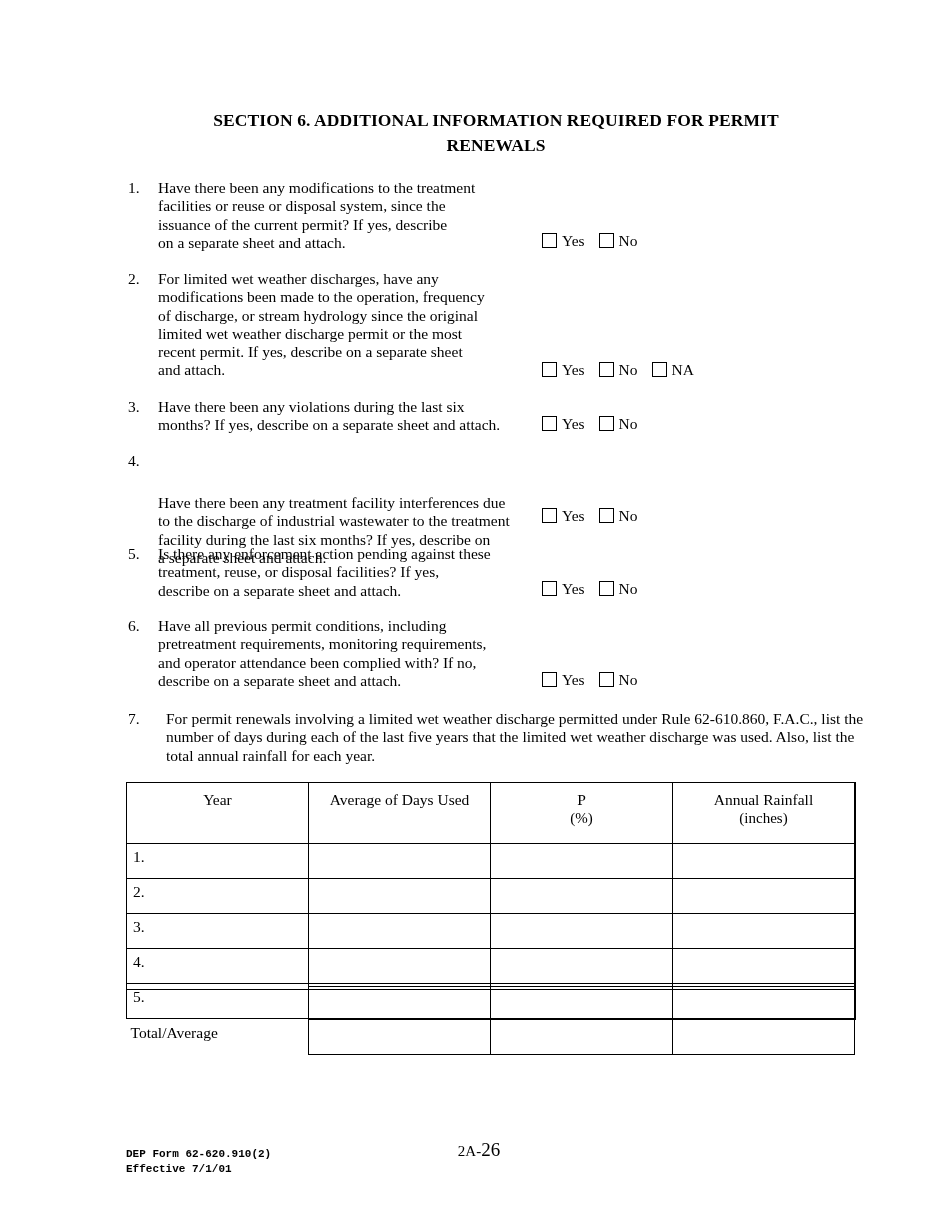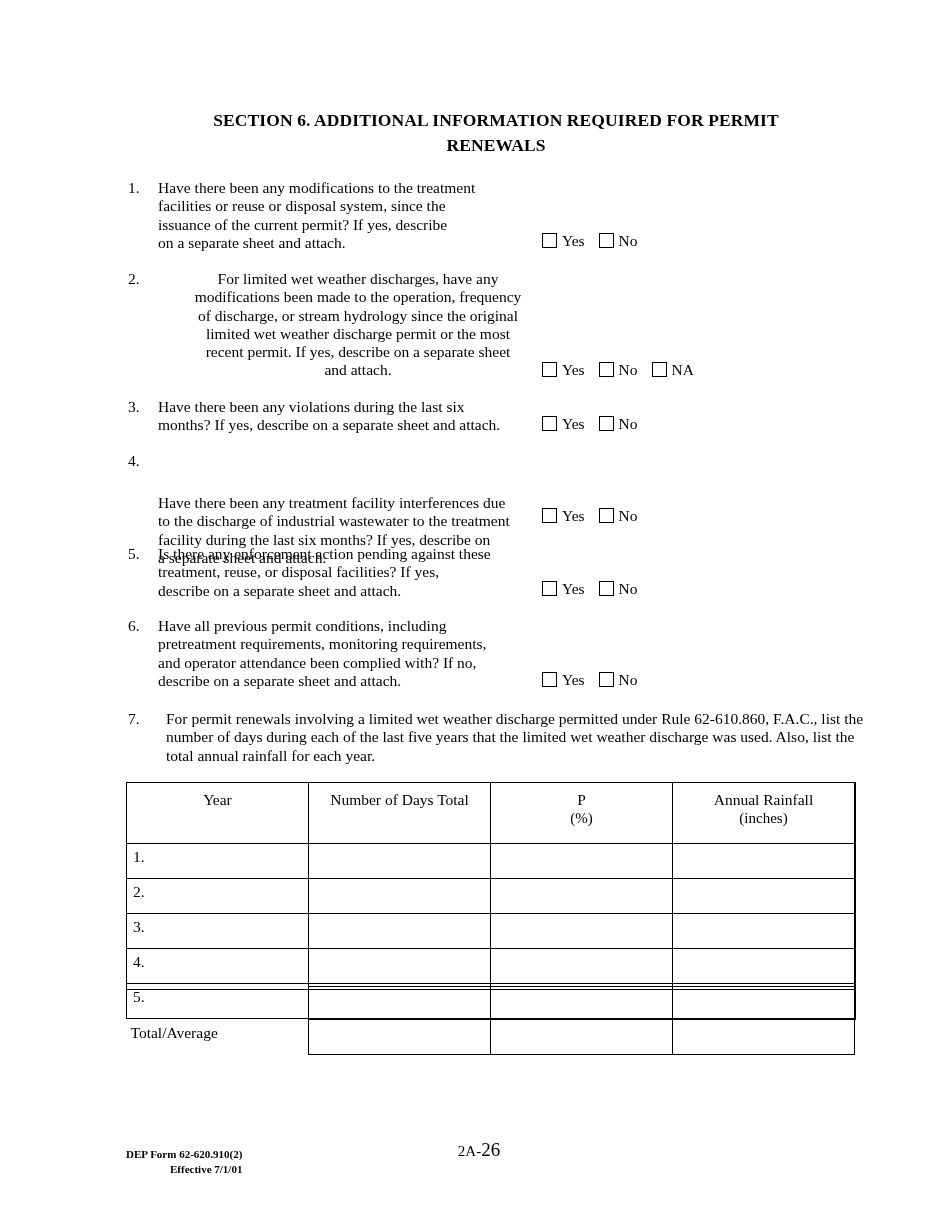--- a/index.html
+++ b/index.html
@@ -158,22 +158,21 @@
   }
 
   
   .footer-left {
     position: absolute;
     left: 110px;
     top: 1147px;
     font-size: 11px;
     line-height: 15px;
     font-weight: bold;
-    font-family: Liberation Serif, serif;
-    text-align: right;
+    font-family: Liberation Mono, monospace;
   }
   .footer-page {
     position: absolute;
     left: 0;
     top: 1139px;
     width: 926px;
     text-align: center;
     font-size: 19px;
   }
   .footer-page .small {
@@ -200,21 +199,21 @@
       <span class="cblabel">Yes</span>
     </div>
     <div class="cbitem">
       <span class="cbox"></span>
       <span class="cblabel">No</span>
     </div>
   </div>
 
   <div class="q" style="left:112px; top:270px; width:430px;">
     <div class="q-num">2.</div>
-    <div class="q-text" style="width:400px;text-align:center;">For limited wet weather discharges, have any
+    <div class="q-text" style="width:400px;">For limited wet weather discharges, have any
 modifications been made to the operation, frequency
 of discharge, or stream hydrology since the original
 limited wet weather discharge permit or the most
 recent permit.  If yes, describe on a separate sheet
 and attach.</div>
   </div>
   <div class="cbgroup" style="left:526px; top:362px;">
     <div class="cbitem">
       <span class="cbox"></span>
       <span class="cblabel">Yes</span>
@@ -310,21 +309,21 @@
         <col style="width:182px">
         <col style="width:182px">
         <col style="width:182px">
       </colgroup>
       <tbody>
         <tr>
           <td class="hdr-cell">
             <span>Year</span>
           </td>
           <td class="hdr-cell">
-            <span>Number of Days Total</span>
+            <span>Average of Days Used</span>
           </td>
           <td class="hdr-cell">
             <span>P</span>
             <span class="hdr-sub">(%)</span>
           </td>
           <td class="hdr-cell">
             <span>Annual Rainfall</span>
             <span class="hdr-sub">(inches)</span>
           </td>
         </tr>

